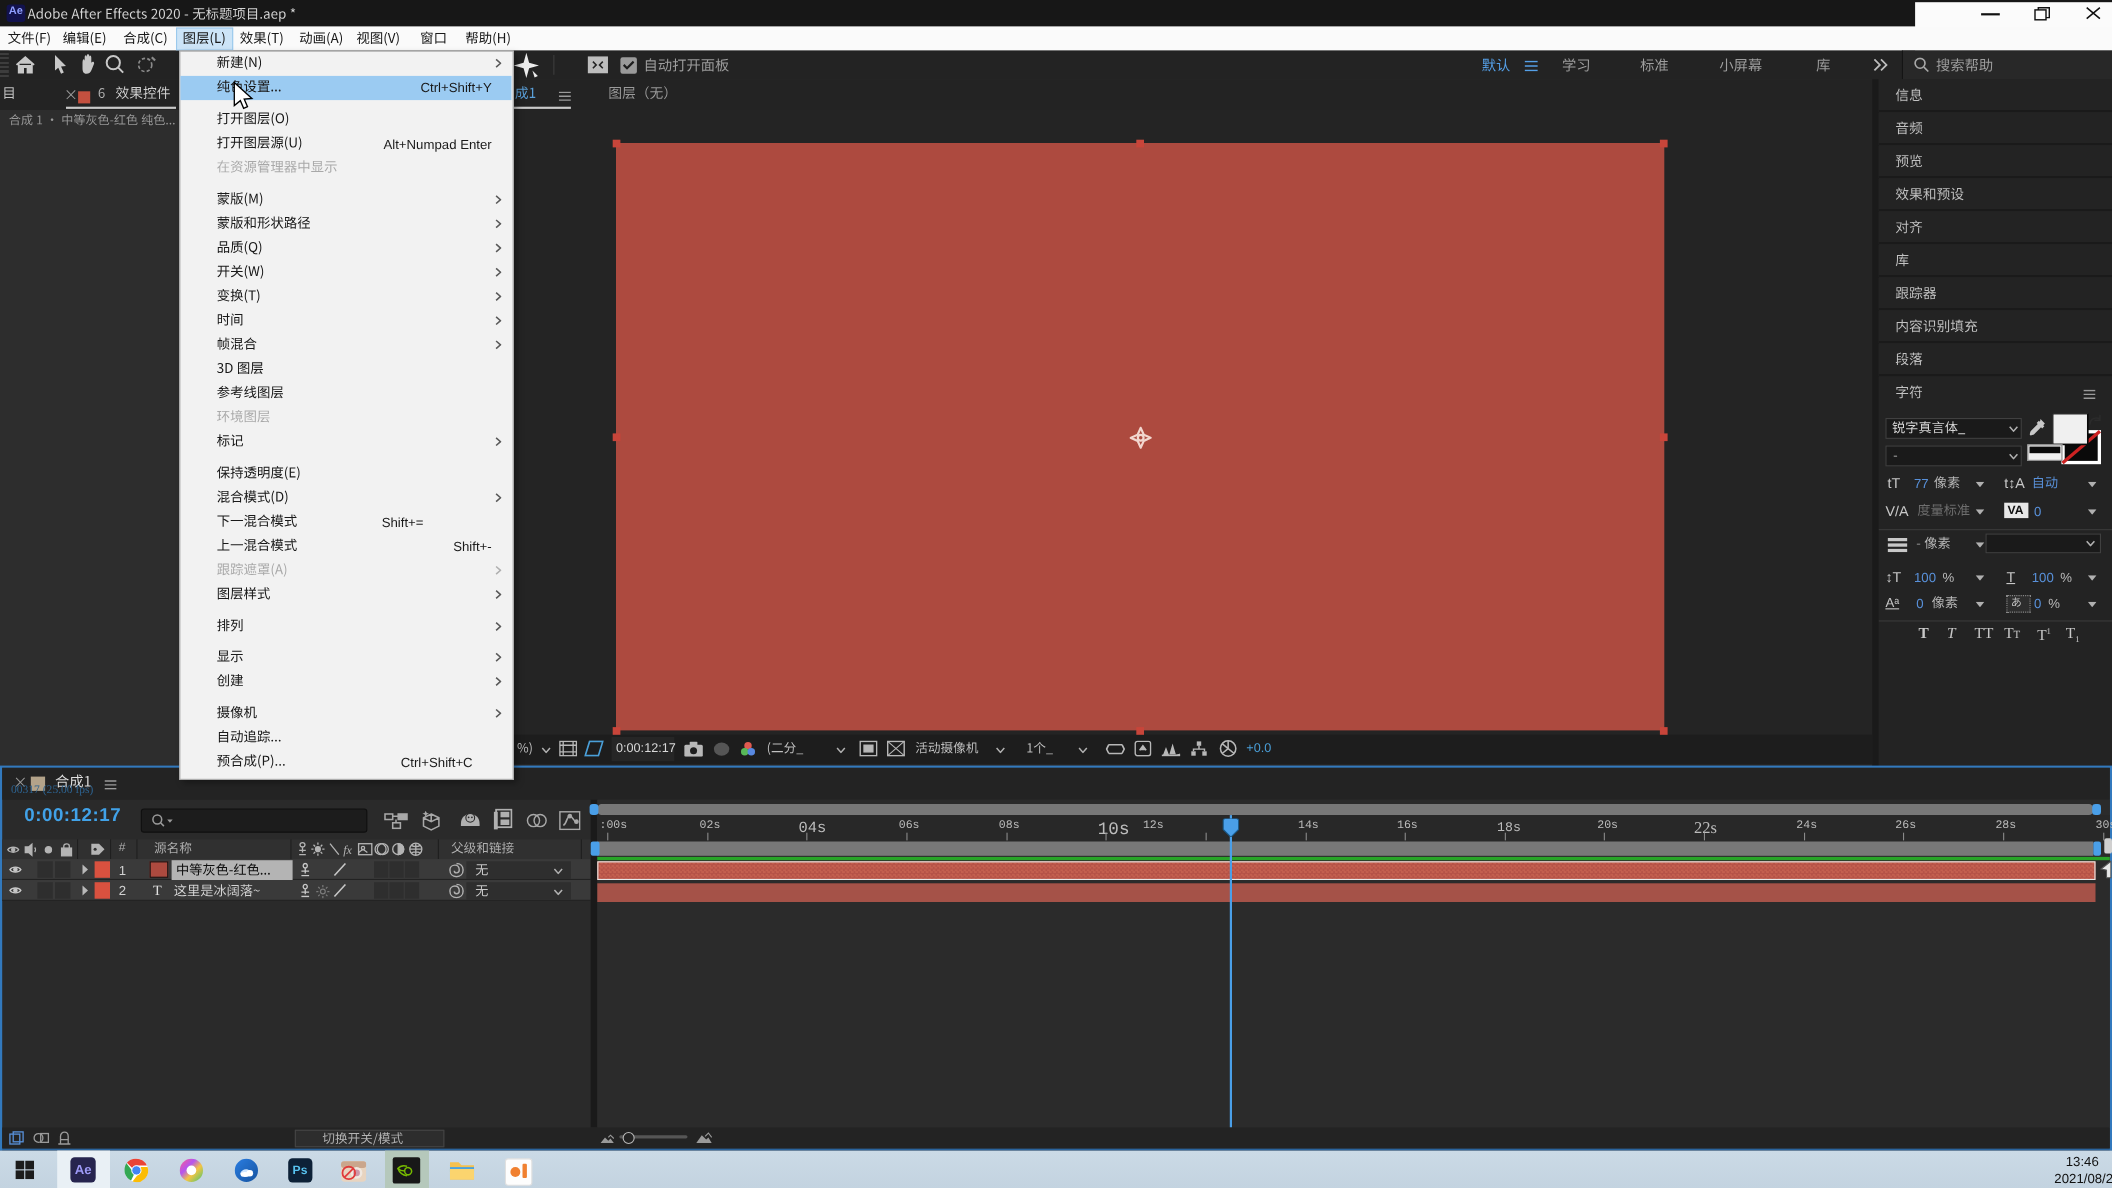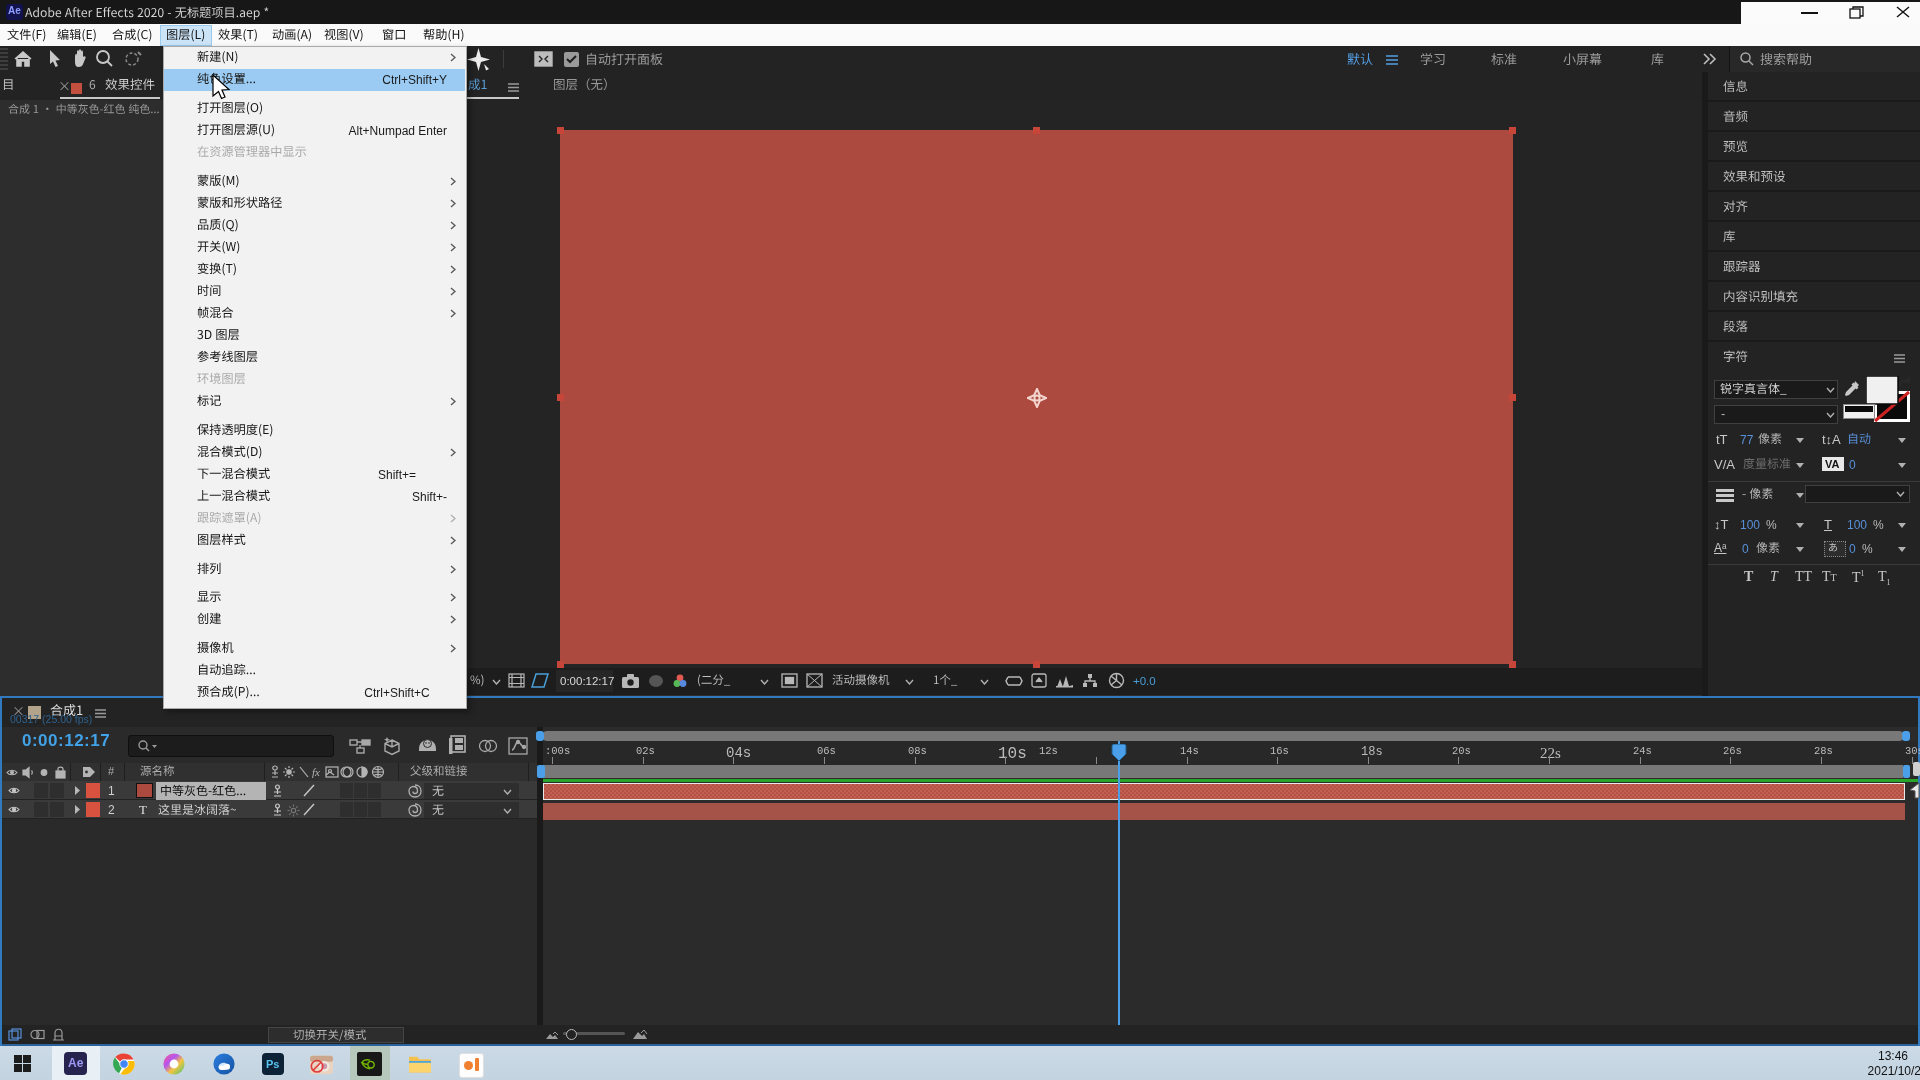--- a/index.html
+++ b/index.html
@@ -732,21 +732,21 @@
           <use href="#g5408" x="0"></use>
           <use href="#g6210" x="1000"></use>
           <use href="#g0031" x="2000"></use>
         </g>
       </svg>
     </div>
     <svg class="abs" style="left:95px;top:709px" width="11" height="9" viewBox="0 0 11 9" stroke="#9a9a9a" stroke-width="1.3">
       <path d="M0 1 H11 M0 4.5 H11 M0 8 H11"></path>
     </svg>
     <div class="abs" style="left:22px;top:731px;font-size:17px;font-weight:bold;color:#41a2e8;font-family:'Liberation Sans',sans-serif;letter-spacing:0.5px">0:00:12:17</div>
-    <div class="abs" style="left:10px;top:713px;font-size:10.5px;color:#2d628f;font-family:Liberation Sans, sans-serif">00317 (25.00 fps)</div>
+    <div class="abs" style="left:10px;top:713px;font-size:10.5px;color:#2d628f;font-family:Liberation Serif, serif">00317 (25.00 fps)</div>
     <div class="abs" style="left:128px;top:735px;width:206px;height:22px;background:#1c1c1c;border:1px solid #0f0f0f;border-radius:3px;box-sizing:border-box"></div>
     <svg class="abs" style="left:138px;top:740px" width="20" height="13" viewBox="0 0 20 13" fill="none" stroke="#9a9a9a" stroke-width="1.4">
       <circle cx="5" cy="5" r="4"></circle>
       <path d="M8 8 L11 11"></path>
       <path d="M14 5 L19 5 L16.5 8 Z" fill="#9a9a9a" stroke="none"></path>
     </svg>
     <svg class="abs" style="left:349px;top:738px" width="22" height="17" viewBox="0 0 22 17" fill="none" stroke="#a8a8a8" stroke-width="1.4">
       <rect x="1" y="2" width="7" height="5"></rect>
       <rect x="13" y="2" width="8" height="5" fill="#a8a8a8"></rect>
       <rect x="8" y="10" width="7" height="5"></rect>
@@ -1089,21 +1089,21 @@
     </svg>
     <svg class="abs" style="left:408px;top:1054px" width="24" height="21" viewBox="0 0 27 24">
       <path d="M1 3 H10 L13 6 H26 V21 H1 Z" fill="#f5c14e"></path>
       <rect x="1" y="8" width="25" height="5" fill="#4aa3e0"></rect>
       <path d="M1 10 H26 V21 H1 Z" fill="#fbd46e"></path>
     </svg>
     <div class="abs" style="left:459px;top:1053px;width:23px;height:23px;background:#fdfdfd;border-radius:3px;border:1px solid #e0e0e0"></div>
     <div class="abs" style="left:464px;top:1061px;width:9px;height:9px;border-radius:50%;background:#f08030"></div>
     <div class="abs" style="left:475px;top:1058px;width:4px;height:13px;background:#f08030;border-radius:1px"></div>
     <div class="abs" style="left:1836px;top:1049px;width:72px;text-align:right;font-size:12px;color:#111;font-family:'Liberation Sans',sans-serif">13:46</div>
-    <div class="abs" style="left:1843px;top:1064px;width:78px;text-align:right;font-size:12px;color:#111;font-family:'Liberation Sans',sans-serif">2021/10/2</div>
+    <div class="abs" style="left:1843px;top:1064px;width:78px;text-align:right;font-size:12px;color:#111;font-family:'Liberation Sans',sans-serif">2021/08/2</div>
     <div class="abs" style="left:163px;top:46px;width:304px;height:663px;background:#f2f2f2;border:1px solid #a9a9a9;box-sizing:border-box;z-index:50;box-shadow:3px 3px 6px rgba(0,0,0,0.35)"></div>
     <div class="abs" style="z-index:52;left:197px;top:50px"></div>
     <div style="position:absolute;left:197px;top:50px;z-index:52">
       <svg width="42" height="16" viewBox="0 0 42 16" style="display:block">
         <g transform="translate(0,11) scale(0.012200,-0.012200)" fill="#1a1a1a">
           <use href="#g65B0" x="0"></use>
           <use href="#g5EFA" x="1000"></use>
           <use href="#g0028" x="2000"></use>
           <use href="#g004E" x="2338"></use>
           <use href="#g0029" x="3061"></use>
@@ -1364,21 +1364,21 @@
         <g transform="translate(0,11) scale(0.012200,-0.012200)" fill="#1a1a1a">
           <use href="#g4E0B" x="0"></use>
           <use href="#g4E00" x="1000"></use>
           <use href="#g6DF7" x="2000"></use>
           <use href="#g5408" x="3000"></use>
           <use href="#g6A21" x="4000"></use>
           <use href="#g5F0F" x="5000"></use>
         </g>
       </svg>
     </div>
-    <div class="abs" style="z-index:52;left:347px;top:468px;width:100px;text-align:center;font-size:12px;color:#1a1a1a;font-family:'Liberation Sans',sans-serif">Shift+=</div>
+    <div class="abs" style="z-index:52;left:347px;top:468px;width:100px;text-align:left;font-size:12px;color:#1a1a1a;font-family:'Liberation Sans',sans-serif">Shift+=</div>
     <div class="abs" style="z-index:52;left:197px;top:489px"></div>
     <div style="position:absolute;left:197px;top:489px;z-index:52">
       <svg width="74" height="16" viewBox="0 0 74 16" style="display:block">
         <g transform="translate(0,11) scale(0.012200,-0.012200)" fill="#1a1a1a">
           <use href="#g4E0A" x="0"></use>
           <use href="#g4E00" x="1000"></use>
           <use href="#g6DF7" x="2000"></use>
           <use href="#g5408" x="3000"></use>
           <use href="#g6A21" x="4000"></use>
           <use href="#g5F0F" x="5000"></use>

